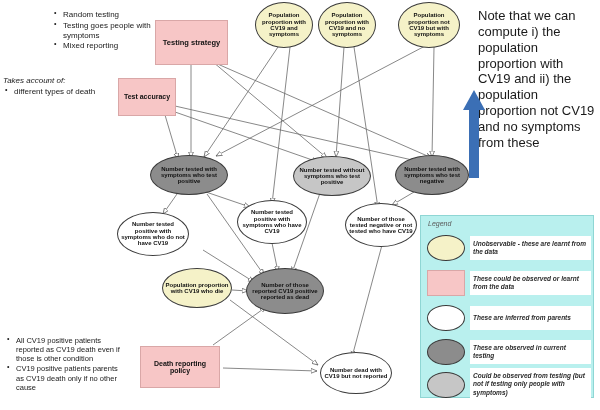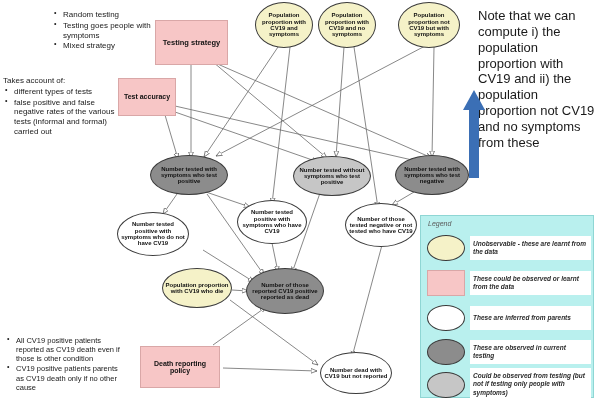--- a/index.html
+++ b/index.html
@@ -184,29 +184,28 @@
       <path d="M213,345 L266,307"></path>
 
       <path d="M223,368 L317,371"></path>
     </g>
   </svg>
 
   <div class="textblock" style="left:52px; top:10px; width:105px; font-size:8px;">
     <ul>
       <li>Random testing</li>
       <li>Testing goes people with symptoms</li>
-      <li>Mixed strategy</li>
+      <li>Mixed reporting</li>
     </ul>
   </div>
 
   <div class="textblock" style="left:3px; top:76px; width:112px; font-size:8px;">
-    <div style="margin-bottom:1px;">Takes account of:</div>
+    <div style="margin-bottom:1px;font-style:italic;">Takes account of:</div>
     <ul>
-      <li>different types of tests</li>
-      <li>false positive and false negative rates of the various tests (informal and formal) carried out</li>
+      <li>different types of death</li>
     </ul>
   </div>
 
   <div class="textblock" style="left:5px; top:336px; width:122px; font-size:7.5px;">
     <ul>
       <li>All CV19 positive patients reported as CV19 death even if those is other condition</li>
       <li>CV19 positive patients parents as CV19 death only if no other cause</li>
     </ul>
   </div>
 

